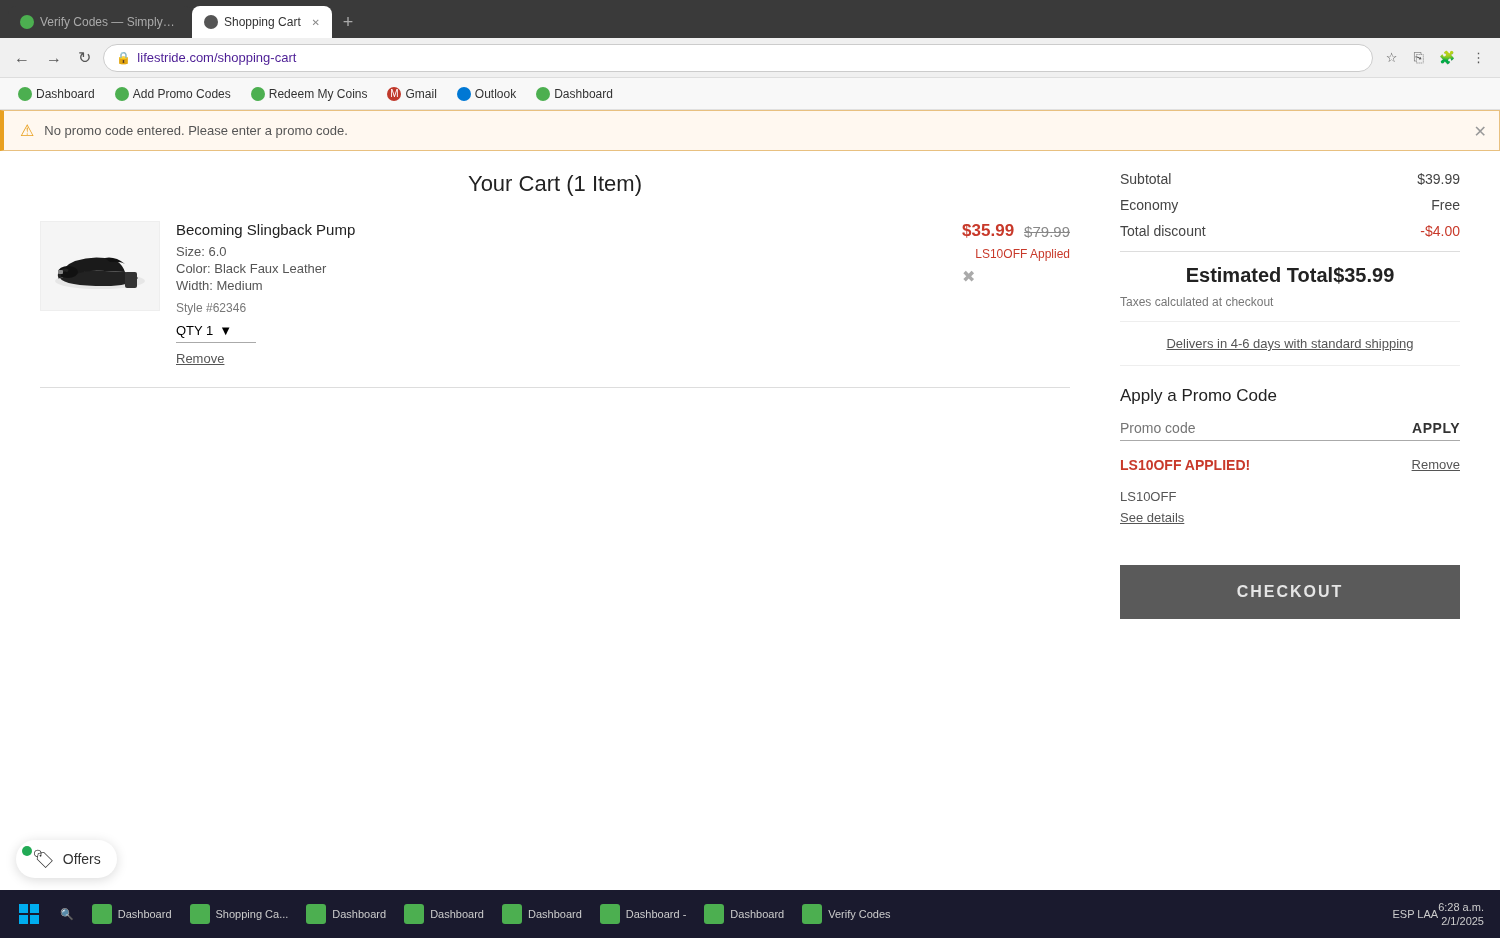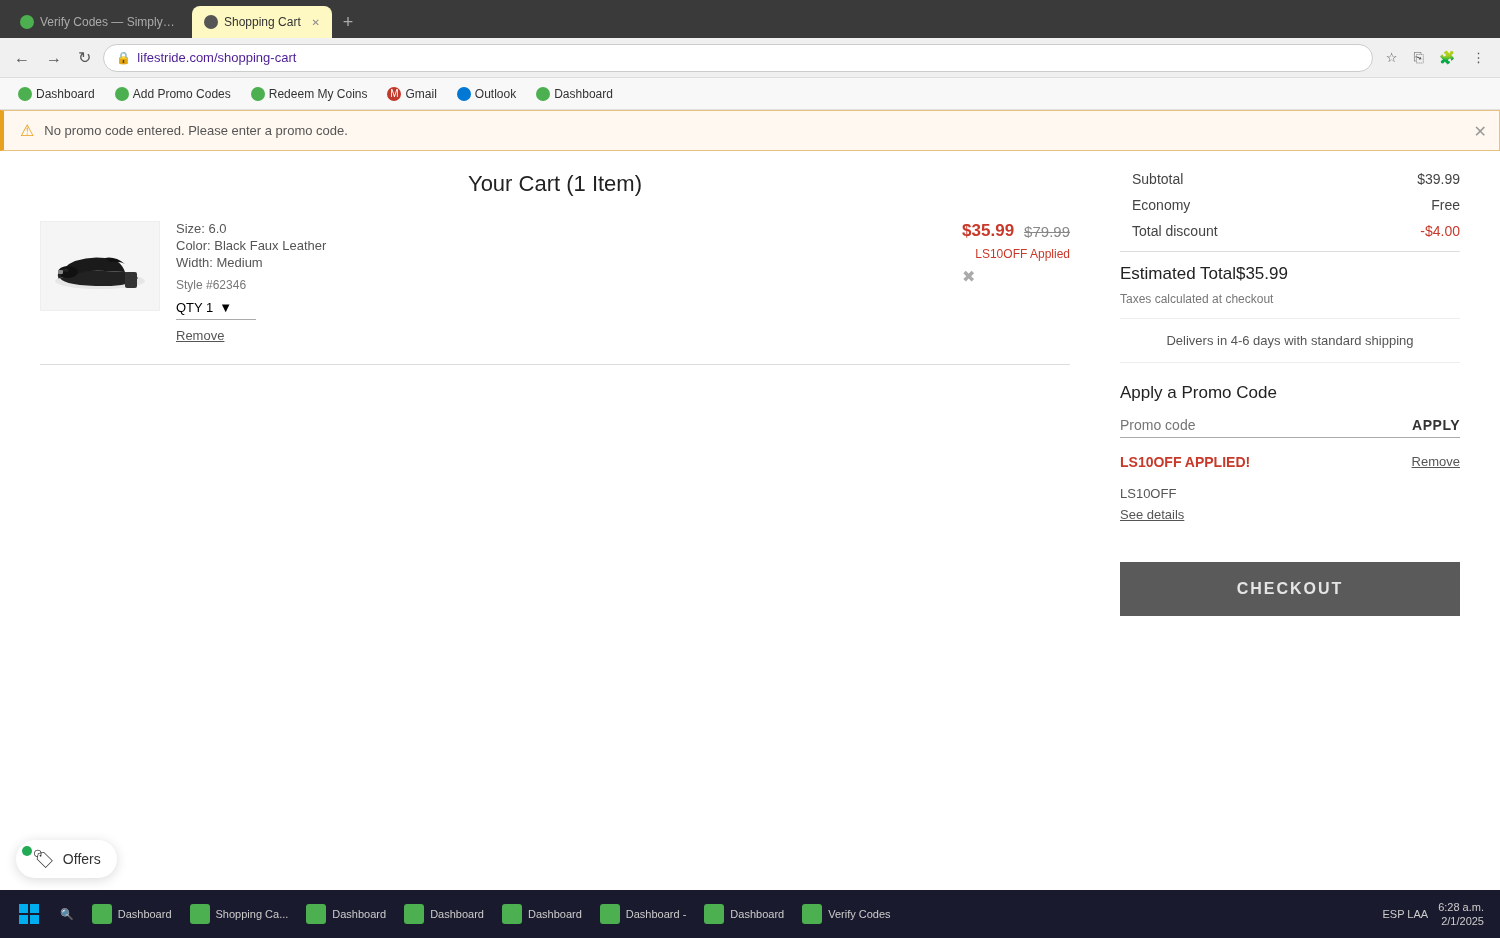--- a/index.html
+++ b/index.html
@@ -18,21 +18,21 @@
       align-items: center;
       padding: 0 12px;
       border-radius: 8px 8px 0 0;
       font-size: 12px;
       gap: 6px;
       cursor: pointer;
       min-width: 140px;
       max-width: 220px;
     }
     .tab.inactive { background: #3a3a3a; color: #aaa; }
-    .tab.active { background: #fef9c3; color: #333; }
+    .tab.active { background: #ffffff; color: #333; }
     .tab-close { margin-left: auto; font-size: 10px; color: #888; cursor: pointer; }
     .tab-new { width: 32px; height: 32px; display: flex; align-items: center; justify-content: center; color: #aaa; font-size: 18px; cursor: pointer; }
 
     
     .address-bar {
       background: #f0f0f0;
       height: 40px;
       display: flex;
       align-items: center;
       padding: 0 10px;
@@ -165,29 +165,28 @@
       width: 340px;
       flex-shrink: 0;
     }
     .summary-title { font-size: 18px; font-weight: 500; margin-bottom: 16px; color: #222; }
     .summary-row {
       display: flex;
       justify-content: space-between;
       font-size: 14px;
       color: #444;
       margin-bottom: 10px;
-      margin-left: 12px;
     }
     .summary-discount { color: #c8392a; }
     .summary-divider { border: none; border-top: 1px solid #ddd; margin: 12px 0; }
     .summary-total-row {
       display: flex;
-      justify-content: flex-start;
-      font-size: 17px;
-      font-weight: 400;
+      justify-content: center;
+      font-size: 20px;
+      font-weight: 700;
       color: #222;
       margin-bottom: 8px;
     }
     .zip-row {
       font-size: 13px;
       color: #444;
       margin-bottom: 6px;
       display: flex;
       align-items: center;
       gap: 4px;
@@ -206,20 +205,21 @@
     .zip-info { font-size: 12px; color: #888; cursor: pointer; margin-left: 3px; }
     .taxes-note { font-size: 12px; color: #777; margin-bottom: 12px; }
     .delivery-note {
       font-size: 13px;
       color: #555;
       text-align: center;
       padding: 14px 0;
       border-top: 1px solid #eee;
       border-bottom: 1px solid #eee;
       margin-bottom: 20px;
+      text-decoration: underline;
     }
 
     
     .promo-section { margin-bottom: 20px; }
     .promo-section-title { font-size: 17px; font-weight: 500; color: #222; margin-bottom: 14px; }
     .promo-input-row {
       display: flex;
       align-items: center;
       border-bottom: 1px solid #aaa;
       padding-bottom: 4px;
@@ -300,21 +300,20 @@
       border-radius: 4px;
       font-size: 11px;
       color: #ccc;
       white-space: nowrap;
     }
     .taskbar-item .tb-icon { width: 20px; height: 20px; border-radius: 3px; display: flex; align-items: center; justify-content: center; font-size: 12px; }
     .taskbar-right {
       margin-left: auto;
       display: flex;
       align-items: center;
-      gap: 10px;
       padding-right: 8px;
       font-size: 11px;
       color: #ccc;
     }
     .taskbar-clock { text-align: right; line-height: 1.3; }
 
     
     .offers-widget {
       position: fixed;
       bottom: 60px;
@@ -421,20 +420,21 @@
 
           <ellipse cx="18" cy="36" rx="10" ry="6" fill="#111"></ellipse>
 
           <path d="M10 42 Q8 38 12 35 Q15 33 18 35" fill="none" stroke="#222" stroke-width="3"></path>
 
           <rect x="8" y="34" width="5" height="4" rx="1" fill="#888"></rect>
         </svg>
       </div>
 
       <div class="item-details">
+        <div class="item-name">Becoming Slingback Pump</div>
         <div class="item-attr">Size: 6.0</div>
         <div class="item-attr">Color: Black Faux Leather</div>
         <div class="item-attr">Width: Medium</div>
         <div class="item-style">Style #62346</div>
         <div class="qty-selector">
           <span>QTY 1</span>
           <span>▼</span>
         </div>
         <span class="remove-link">Remove</span>
       </div>

